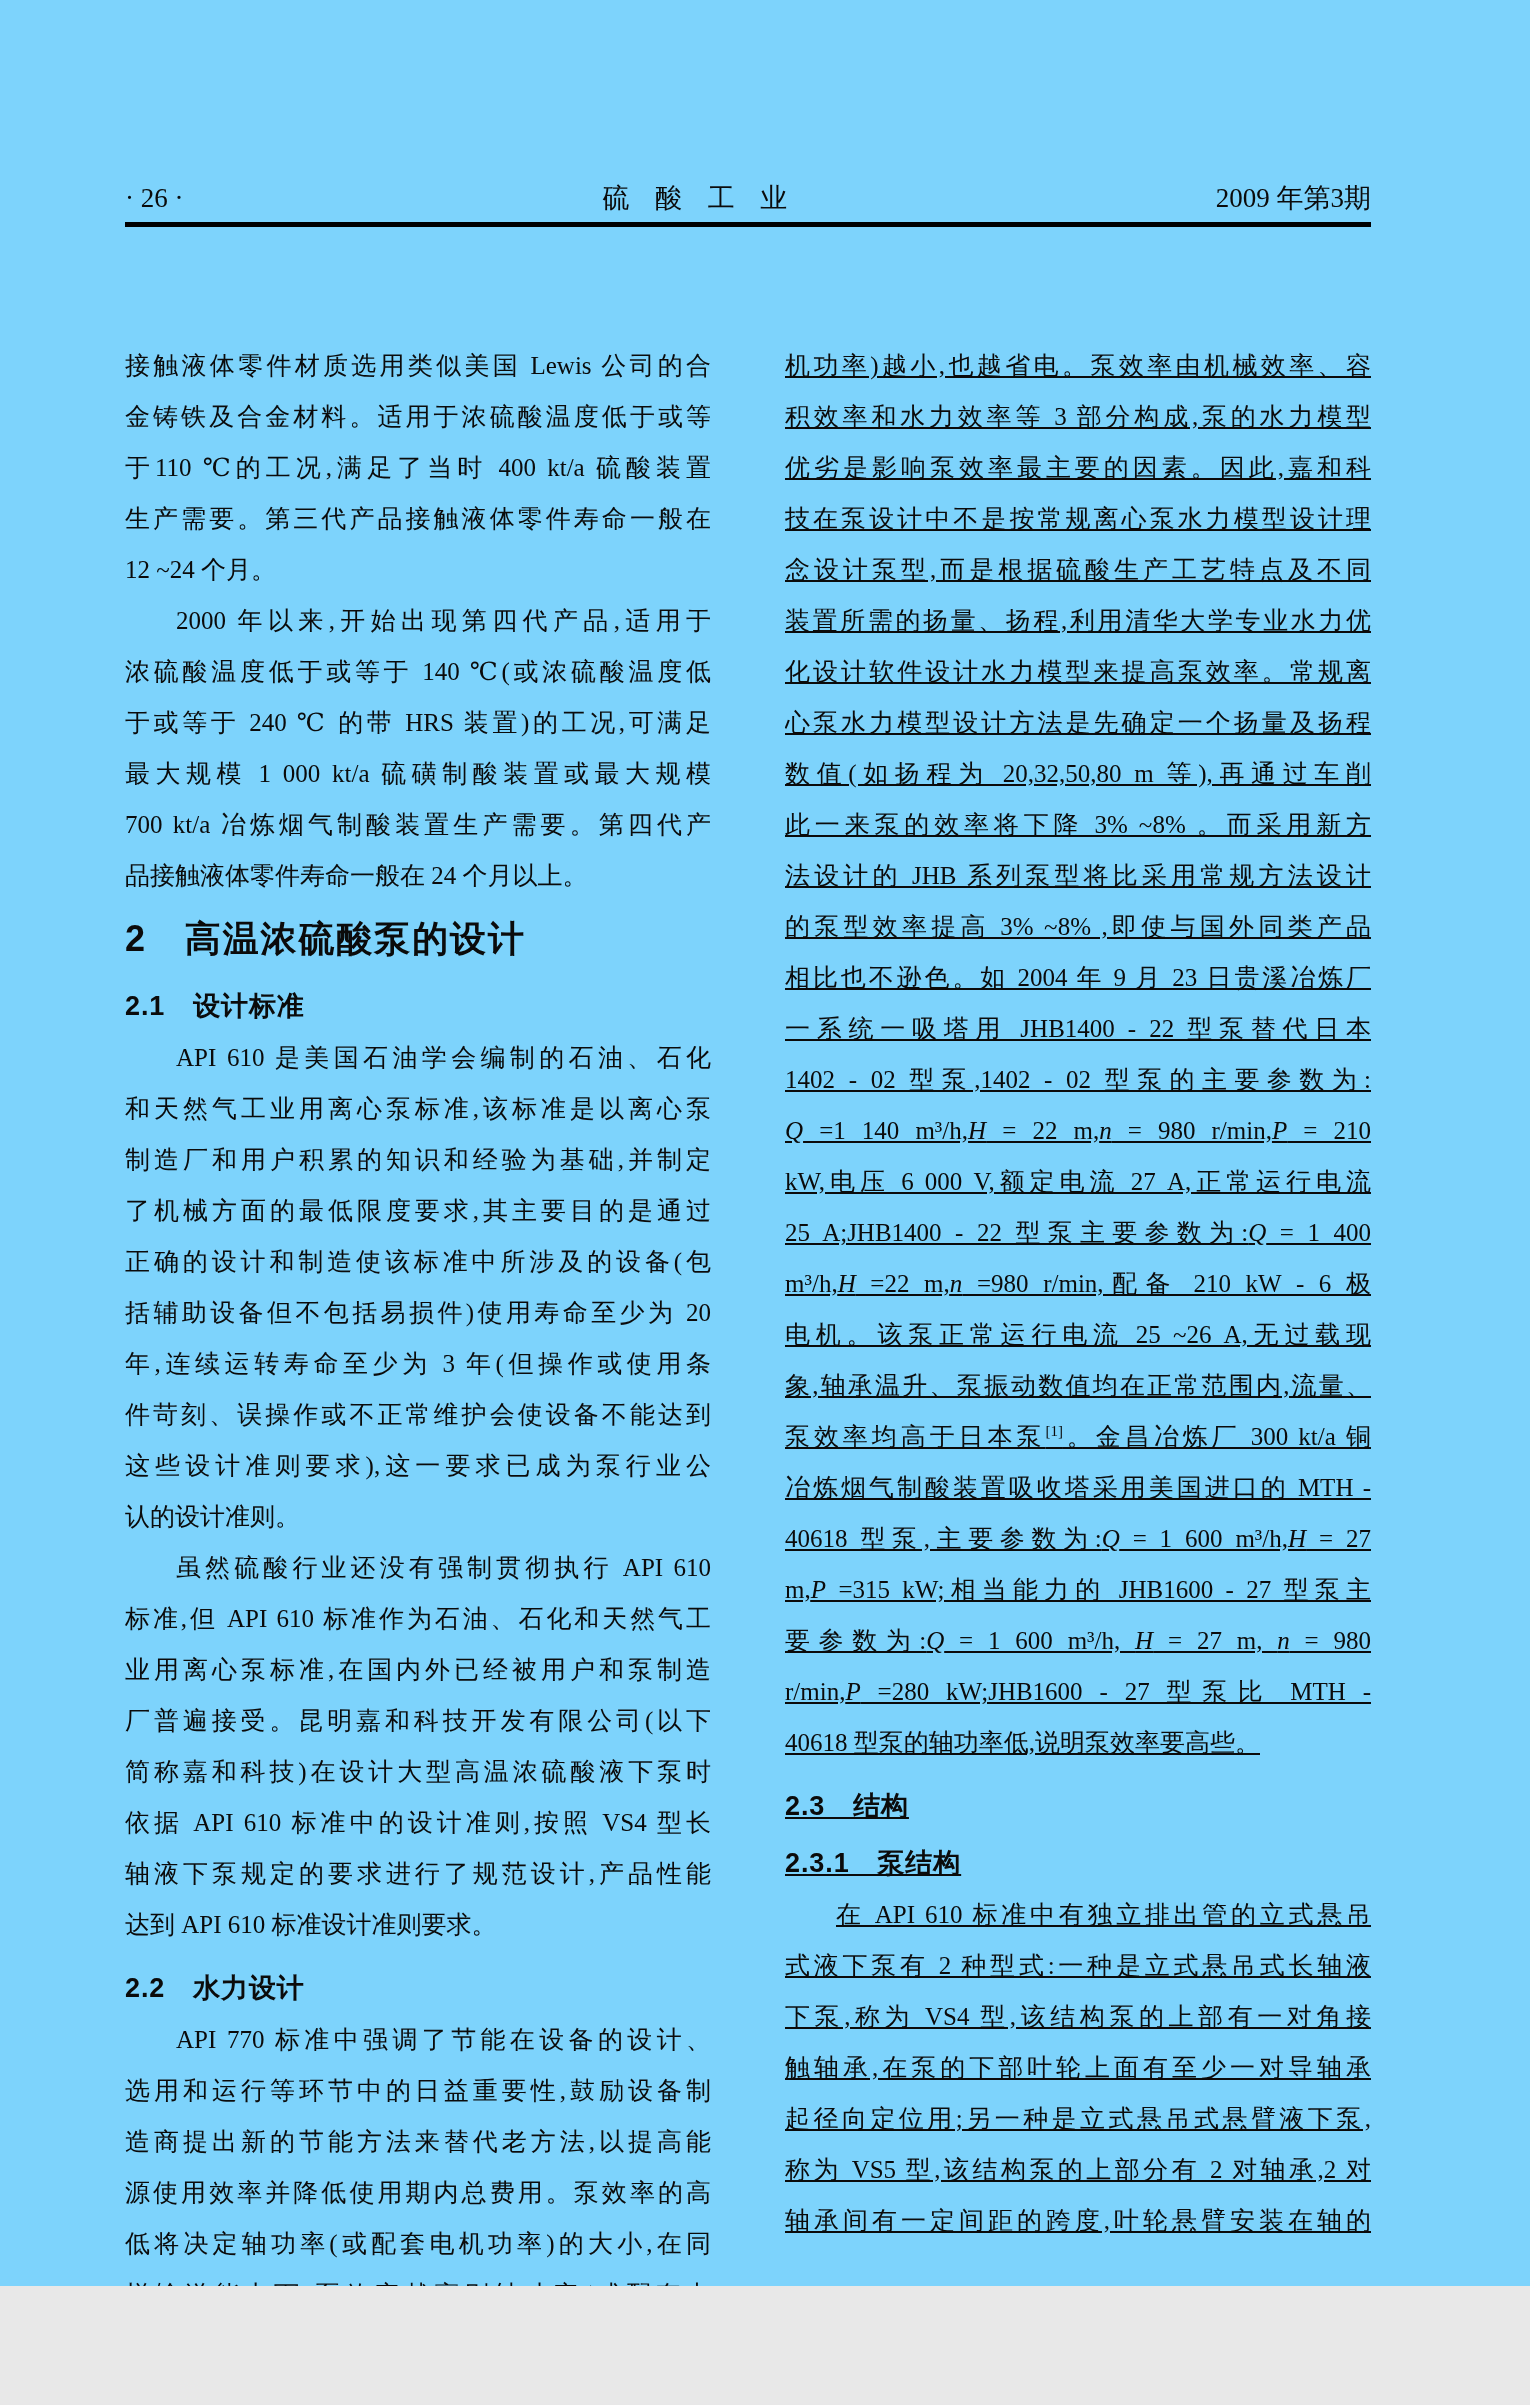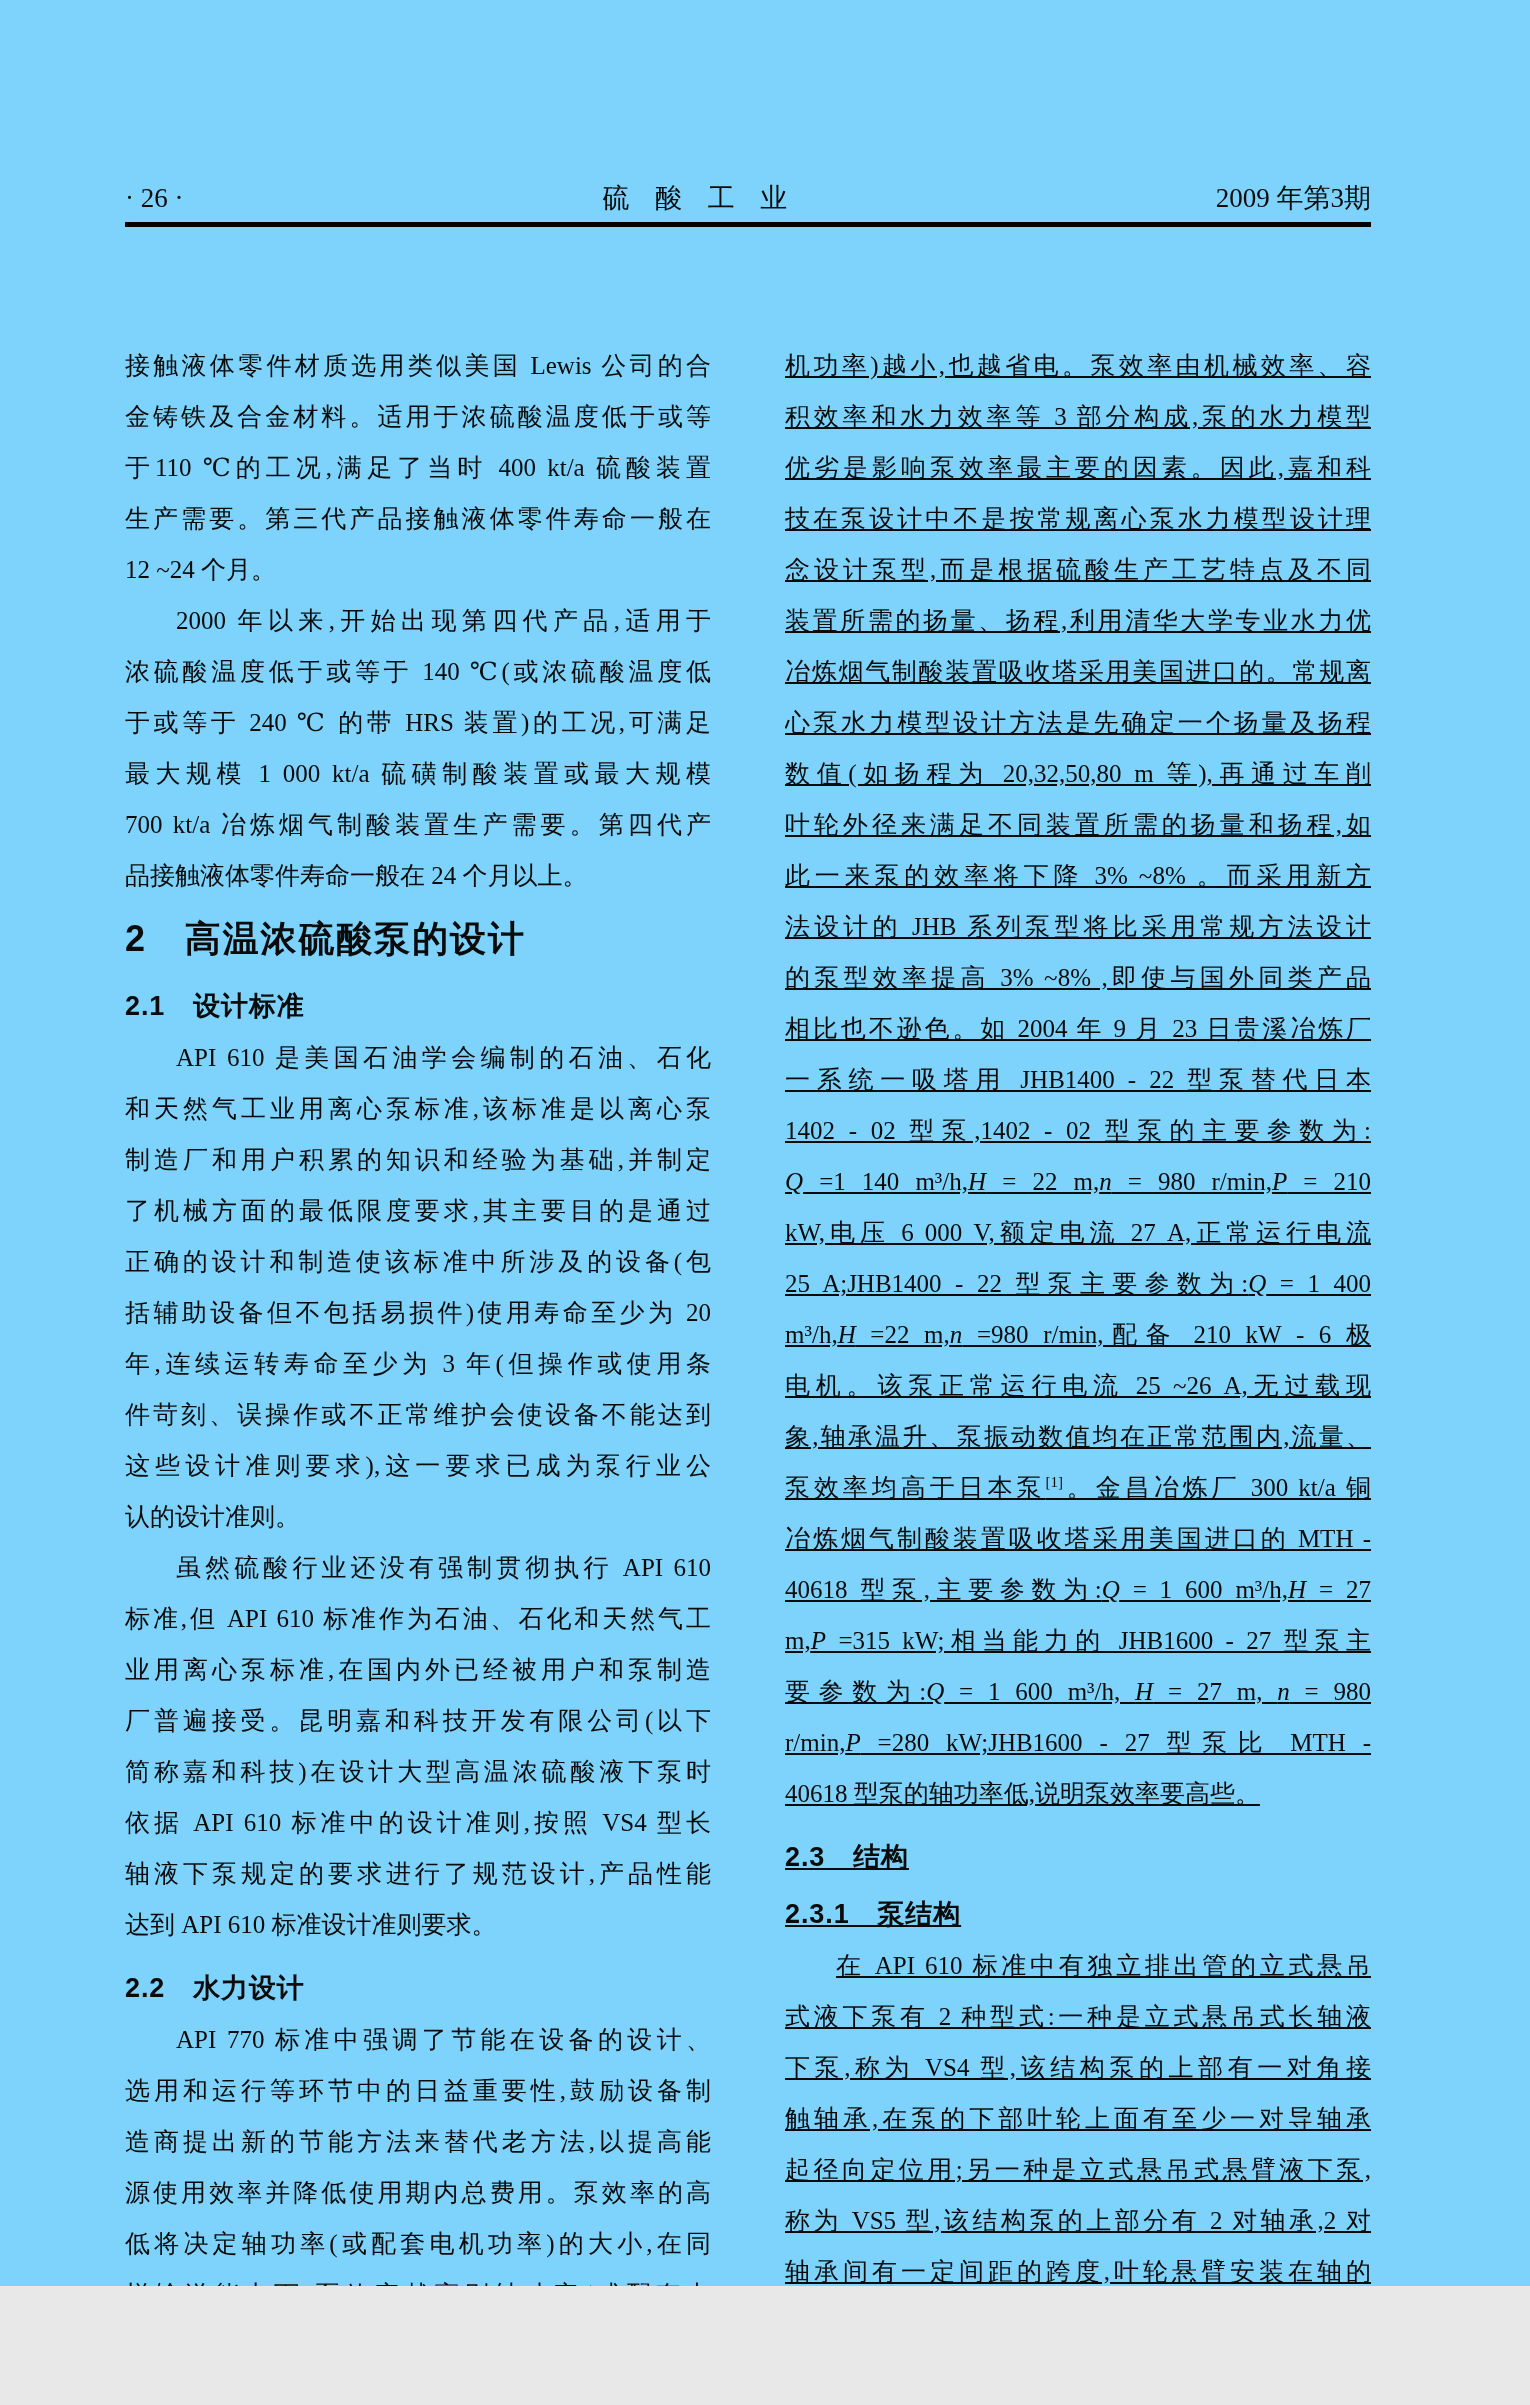--- a/index.html
+++ b/index.html
@@ -104,24 +104,23 @@
       <div class="line">低将决定轴功率(或配套电机功率)的大小,在同</div>
       <div class="line">样输送能力下,泵效率越高则轴功率(或配套电</div>
     </div>
   <div class="col col-right" id="col-right">
       <div class="line">机功率)越小,也越省电。泵效率由机械效率、容</div>
       <div class="line">积效率和水力效率等 3 部分构成,泵的水力模型</div>
       <div class="line">优劣是影响泵效率最主要的因素。因此,嘉和科</div>
       <div class="line">技在泵设计中不是按常规离心泵水力模型设计理</div>
       <div class="line">念设计泵型,而是根据硫酸生产工艺特点及不同</div>
       <div class="line">装置所需的扬量、扬程,利用清华大学专业水力优</div>
-      <div class="line">冶炼烟气制酸装置吸收塔采用美国进口的。常规离</div>
+      <div class="line">化设计软件设计水力模型来提高泵效率。常规离</div>
       <div class="line">心泵水力模型设计方法是先确定一个扬量及扬程</div>
       <div class="line">数值(如扬程为 20,32,50,80 m 等),再通过车削</div>
-      <div class="line">叶轮外径来满足不同装置所需的扬量和扬程,如</div>
       <div class="line">此一来泵的效率将下降 3% ~8% 。而采用新方</div>
       <div class="line">法设计的 JHB 系列泵型将比采用常规方法设计</div>
       <div class="line">的泵型效率提高 3% ~8% ,即使与国外同类产品</div>
       <div class="line">相比也不逊色。如 2004 年 9 月 23 日贵溪冶炼厂</div>
       <div class="line">一系统一吸塔用 JHB1400 - 22 型泵替代日本</div>
       <div class="line">1402 - 02 型泵,1402 - 02 型泵的主要参数为:</div>
       <div class="line"><i>Q</i> =1 140 m³/h,<i>H</i> = 22 m,<i>n</i> = 980 r/min,<i>P</i> = 210</div>
       <div class="line">kW,电压 6 000 V,额定电流 27 A,正常运行电流</div>
       <div class="line">25 A;JHB1400 - 22 型泵主要参数为:<i>Q</i> = 1 400</div>
       <div class="line">m³/h,<i>H</i> =22 m,<i>n</i> =980 r/min,配备 210 kW - 6 极</div>

